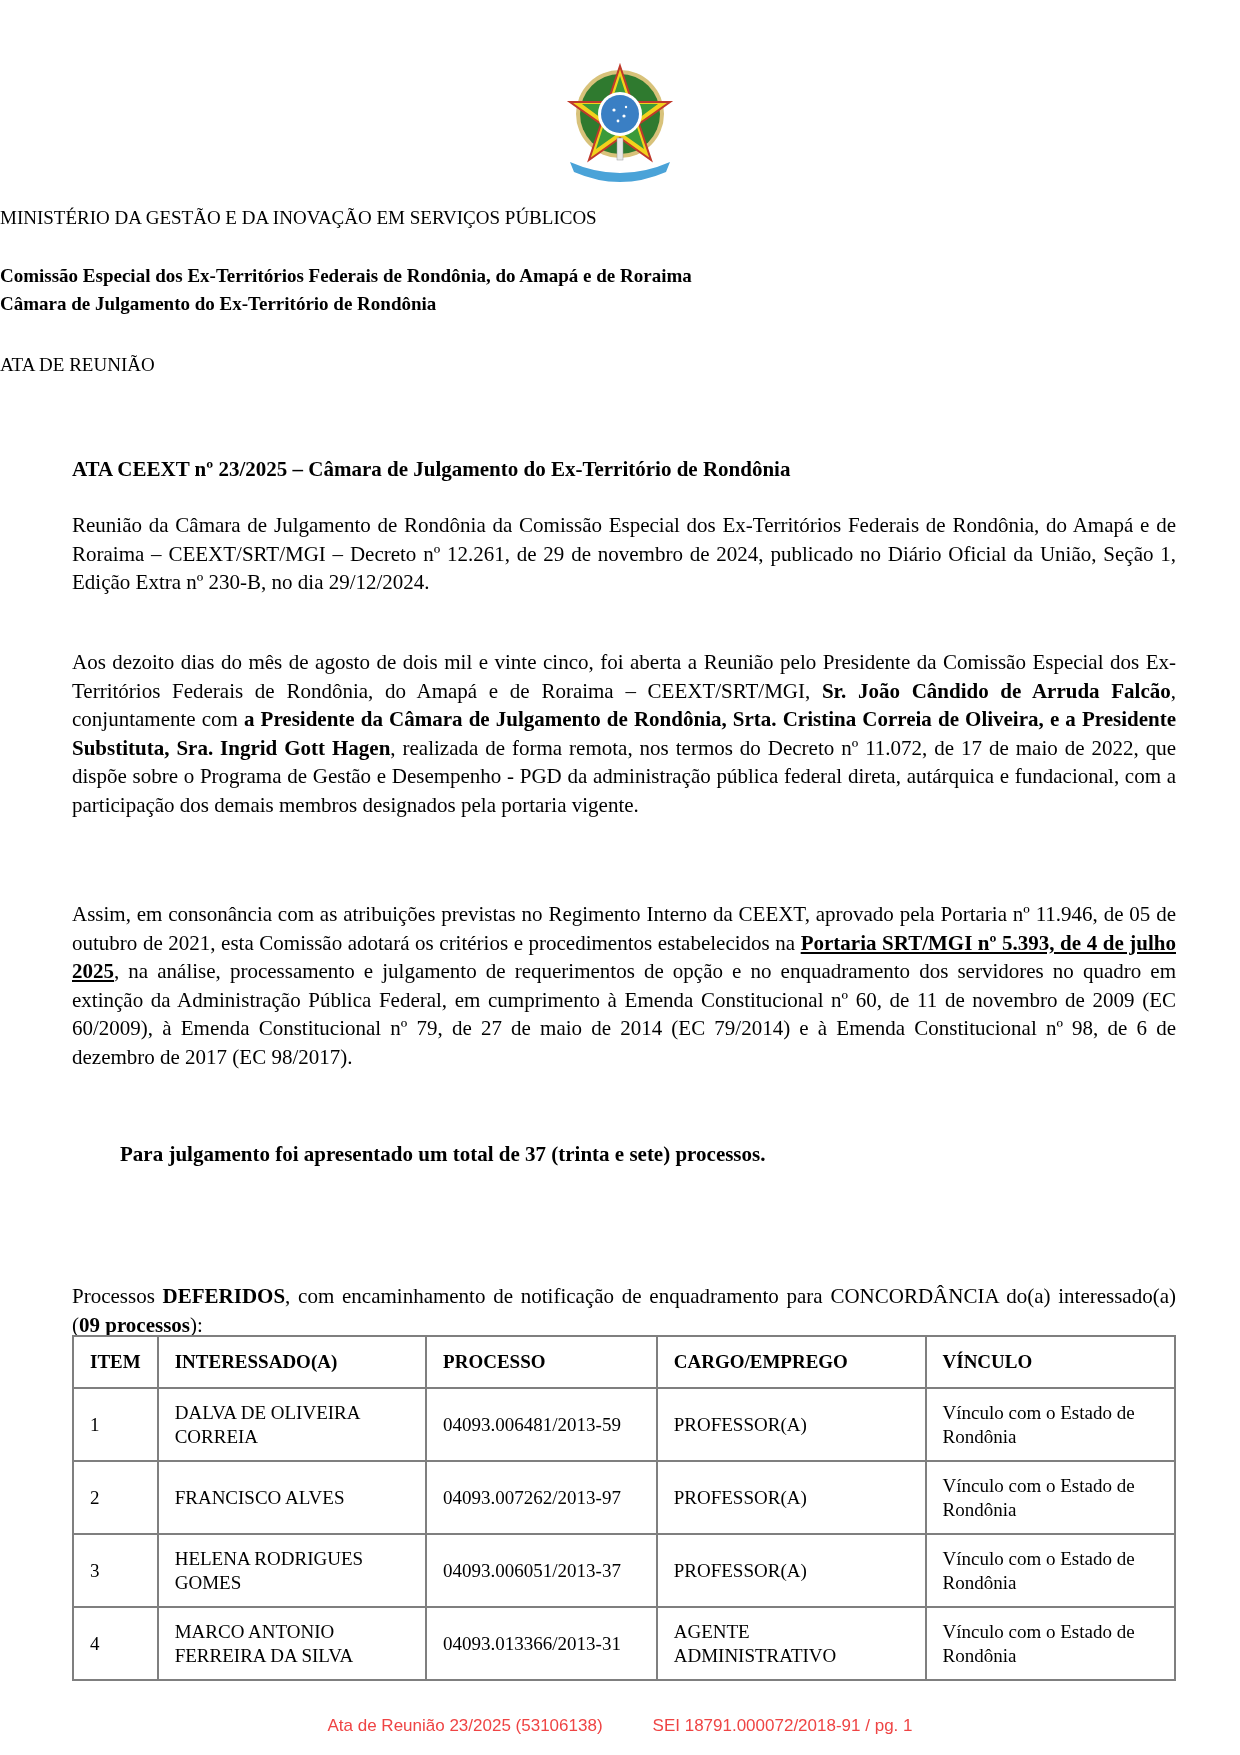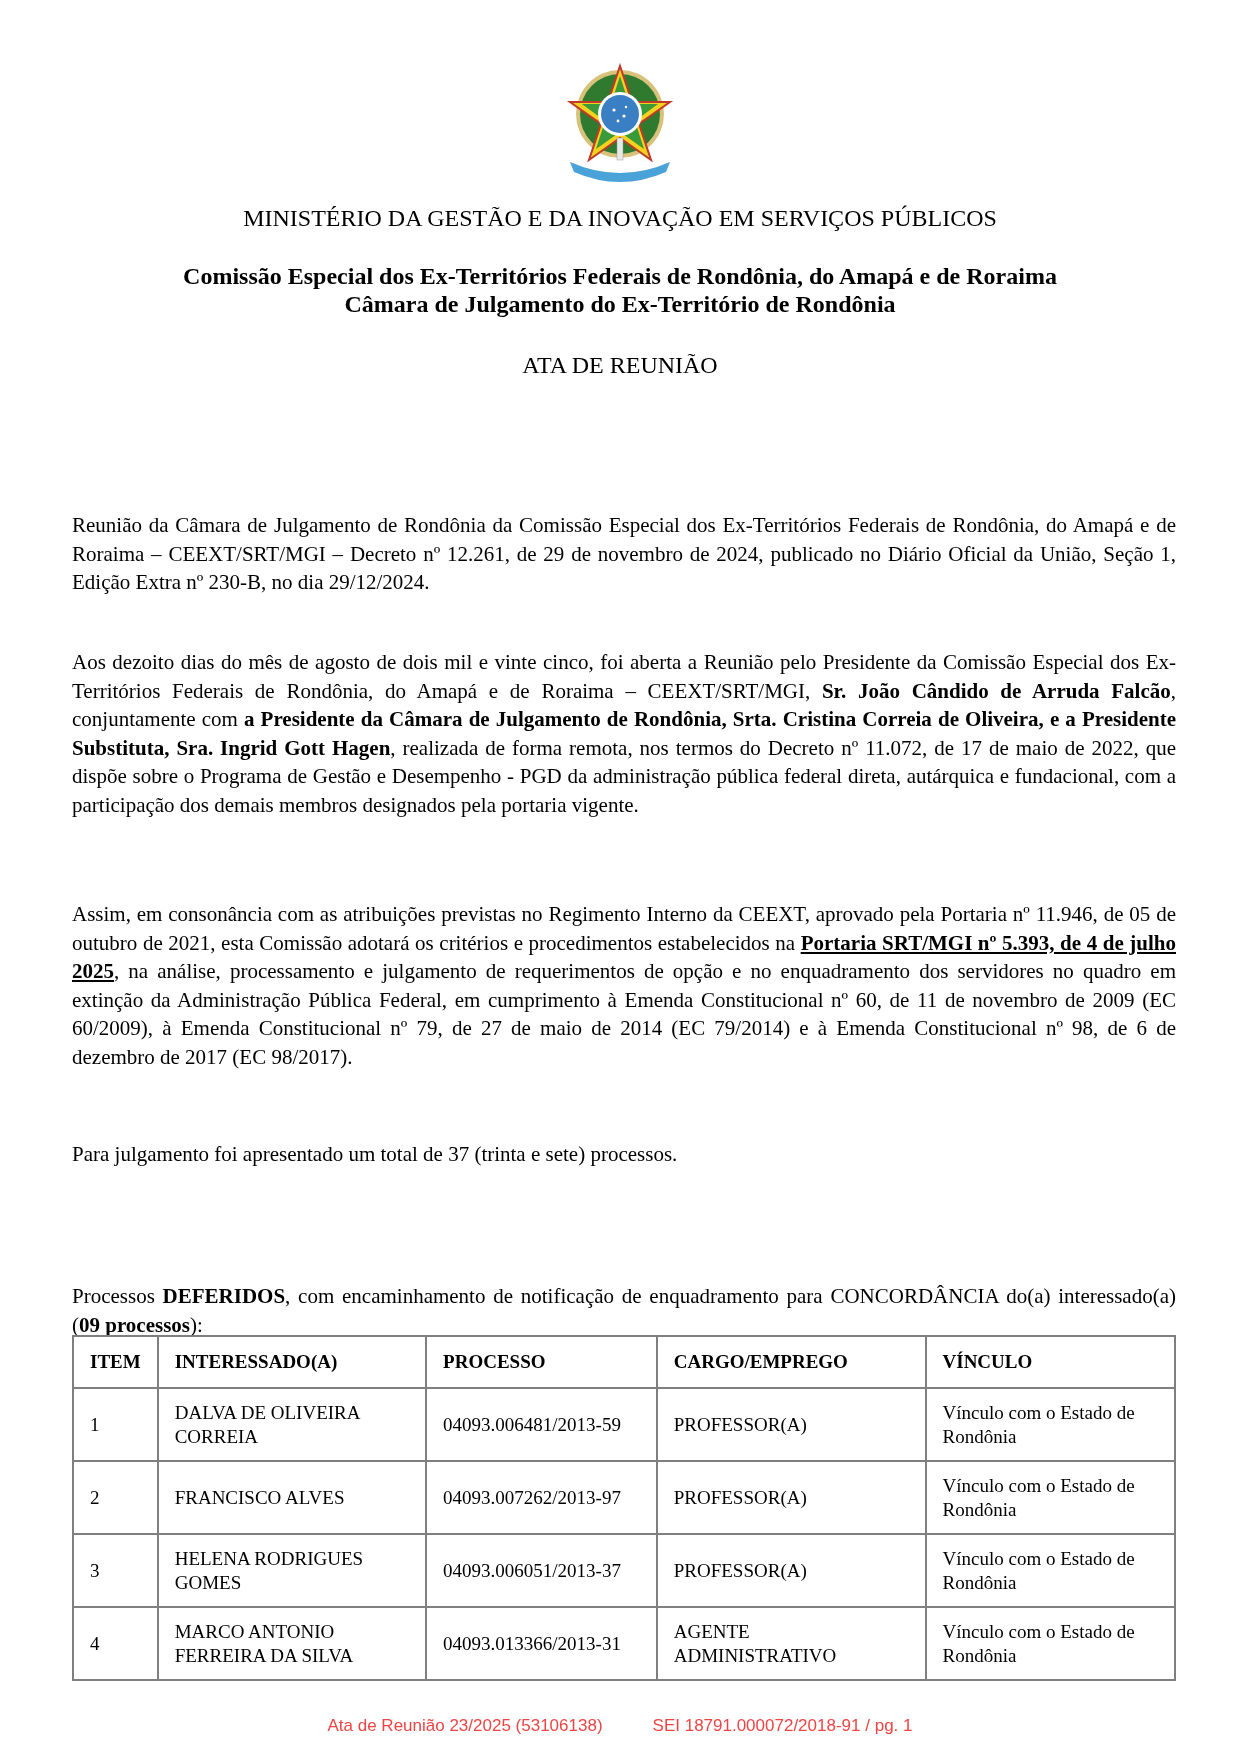--- a/index.html
+++ b/index.html
@@ -1,20 +1,20 @@
 <!DOCTYPE html>
 <html><head>
 <meta charset="utf-8">
 <style>
   html, body { margin:0; padding:0; background:#ffffff; }
   body { width:1240px; height:1755px; position:relative; overflow:hidden;
          font-family:"Liberation Serif", serif; color:#000; }
   .page { position:absolute; left:0; top:0; width:1240px; height:1755px; }
   .arms { position:absolute; left:556px; top:58px; width:128px; height:128px; }
-  .hdr { position:absolute; left:0; width:1240px; text-align:center; font-size:24px; line-height:26px; }
+  .hdr { position:absolute; left:0; width:1240px; font-size:19px; line-height:26px; }
   .hdr.bold { font-weight:bold; }
   .block { position:absolute; left:72px; width:1104px; font-size:21px; line-height:28.5px; text-align:justify; }
   .block b { font-weight:bold; }
   .u { text-decoration:underline; font-weight:bold; }
   table { position:absolute; left:72px; top:1335px; width:1104px; border-collapse:collapse; font-size:19px; }
   th, td { border:2px solid #7f7f7f; padding:4px 16px; text-align:left; vertical-align:middle; line-height:24px; }
   th { height:42px; font-weight:bold; }
   td { height:63px; }
   .footer { position:absolute; left:0; width:1240px; top:1716px; text-align:center;
             font-family:"Liberation Sans", sans-serif; font-size:17px; color:#ef4444; }
@@ -39,28 +39,29 @@
     <rect x="61" y="80" width="6" height="22" fill="#e8e8e8" stroke="#999" stroke-width="0.5"></rect>
     <path d="M14 104 Q64 126 114 104 L110 114 Q64 134 18 114 Z" fill="#4aa3d8"></path>
   </svg>
 
   <div class="hdr" style="top:205px;">MINISTÉRIO DA GESTÃO E DA INOVAÇÃO EM SERVIÇOS PÚBLICOS</div>
   <div class="hdr bold" style="top:291px;">Câmara de Julgamento do Ex-Território de Rondônia</div>
   <div class="hdr bold" style="top:263px;">Comissão Especial dos Ex-Territórios Federais de Rondônia, do Amapá e de Roraima</div>
 
   <div class="hdr" style="top:352px;">ATA DE REUNIÃO</div>
 
+  <div class="block" style="top:455px;font-weight:bold;">ATA CEEXT nº 23/2025 – Câmara de Julgamento do Ex-Território de Rondônia</div>
 
   <div class="block" style="top:511px;">Reunião da Câmara de Julgamento de Rondônia da Comissão Especial dos Ex-Territórios Federais de Rondônia, do Amapá e de Roraima – CEEXT/SRT/MGI –  Decreto nº 12.261, de 29 de novembro de 2024, publicado no Diário Oficial da União, Seção 1, Edição Extra nº 230-B, no dia 29/12/2024.</div>
 
   <div class="block" style="top:648px;"><span>Aos dezoito dias do mês de agosto de dois mil e vinte cinco, foi aberta a Reunião pelo Presidente da Comissão Especial dos Ex-Territórios Federais de Rondônia, do Amapá e de Roraima – CEEXT/SRT/MGI, </span><b>Sr. João Cândido de Arruda Falcão</b><span>, conjuntamente com </span><b>a Presidente da Câmara de Julgamento de Rondônia, Srta. Cristina Correia de Oliveira, e a Presidente Substituta, Sra. Ingrid Gott Hagen</b><span>, realizada de forma remota, nos termos do Decreto nº 11.072, de 17 de maio de 2022, que dispõe sobre o Programa de Gestão e Desempenho - PGD da administração pública federal direta, autárquica e fundacional, com a participação dos demais membros designados pela portaria vigente.</span></div>
 
   <div class="block" style="top:900px;"><span>Assim, em consonância com as atribuições previstas no Regimento Interno da CEEXT, aprovado pela Portaria nº 11.946, de 05 de outubro de 2021, esta Comissão adotará os critérios e procedimentos estabelecidos na </span><span class="u">Portaria SRT/MGI nº 5.393, de 4 de julho 2025</span><span>, na análise, processamento e julgamento de requerimentos de opção e no enquadramento dos servidores no quadro em extinção da Administração Pública Federal, em cumprimento à Emenda Constitucional nº 60, de 11 de novembro de 2009 (EC 60/2009), à Emenda Constitucional nº 79, de 27 de maio de 2014 (EC 79/2014) e à Emenda Constitucional nº 98, de 6 de dezembro de 2017 (EC 98/2017).</span></div>
 
-  <div class="block" style="top:1140px;font-weight:normal;">Para julgamento foi apresentado um total de 37 (trinta e sete) processos.</div>
+  <div class="block" style="top:1140px;font-weight:bold;margin-left:48px;">Para julgamento foi apresentado um total de 37 (trinta e sete) processos.</div>
 
 
   <div class="block" style="top:1282px;"><span>Processos </span><b>DEFERIDOS</b><span>, com encaminhamento de notificação de enquadramento para CONCORDÂNCIA do(a) interessado(a) (</span><b>09 processos</b><span>):</span></div>
 
   <table>
     <colgroup>
       <col style="width:76px">
         <col style="width:271px">
         <col style="width:232px">
         <col style="width:271px">

